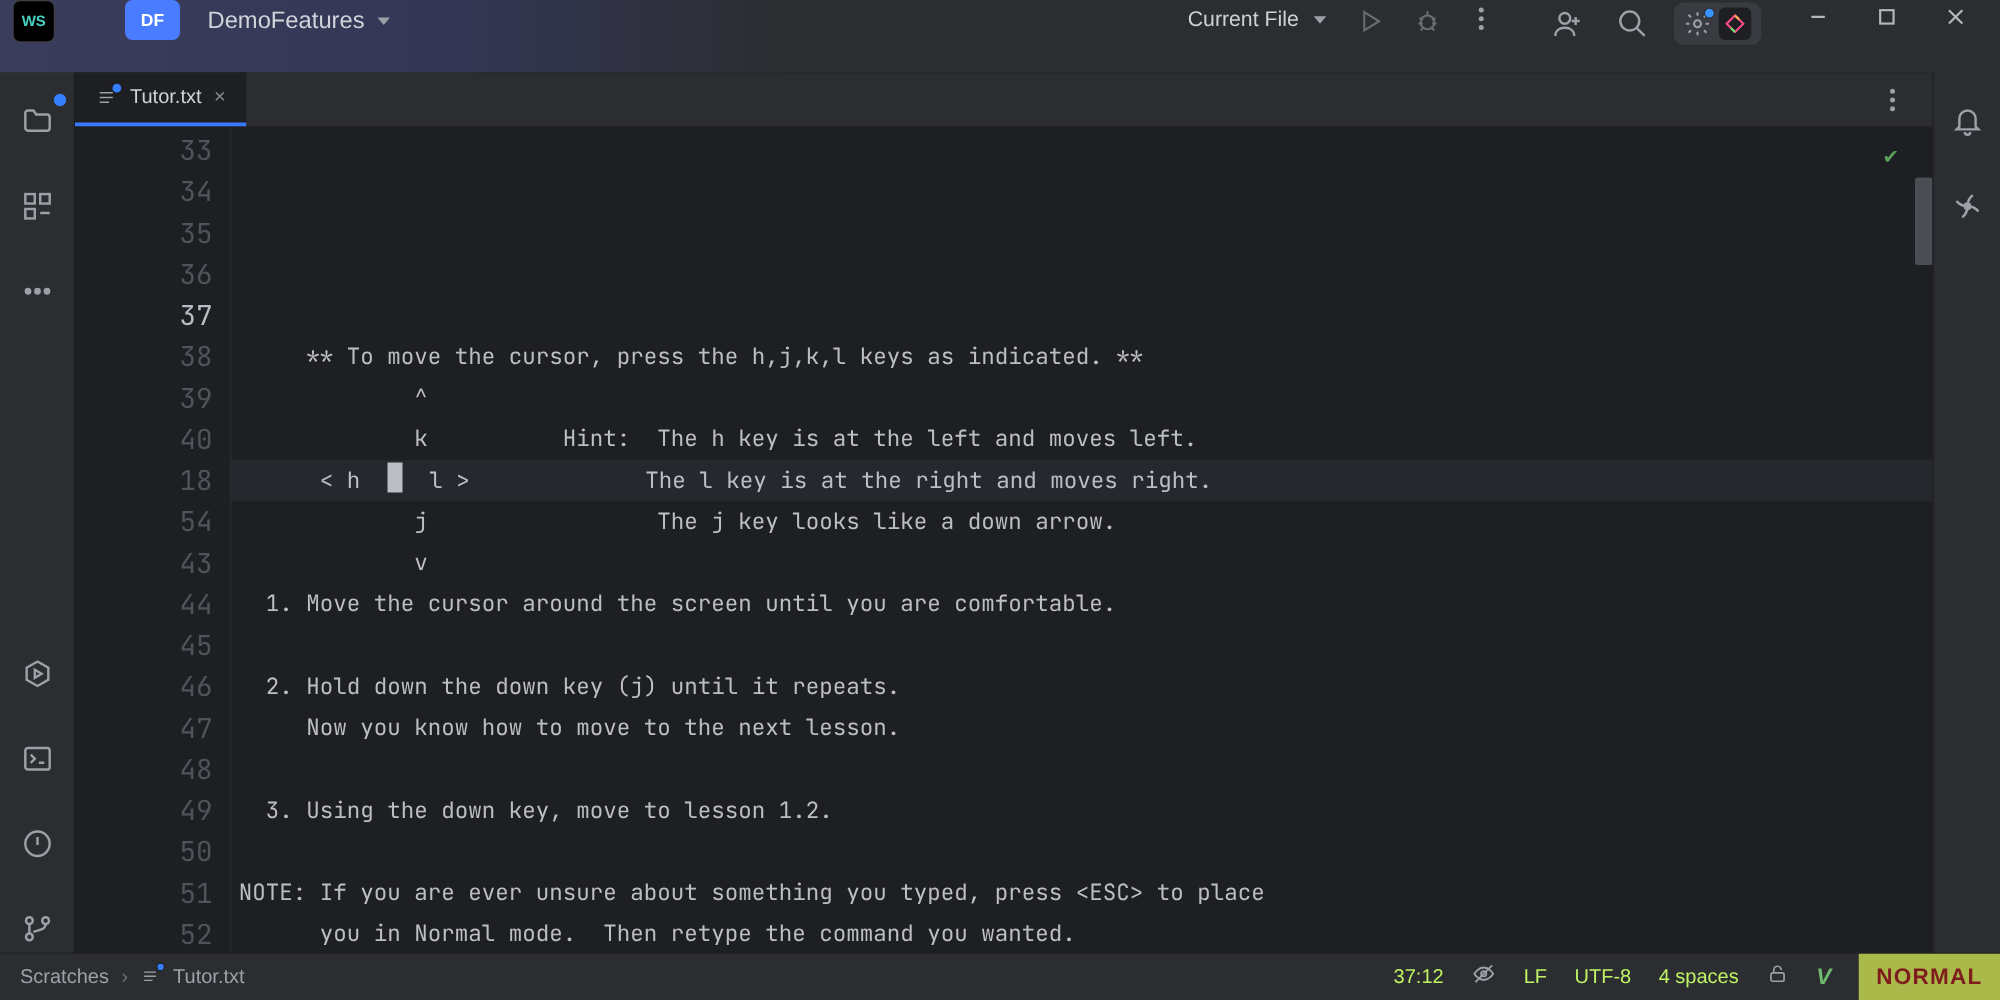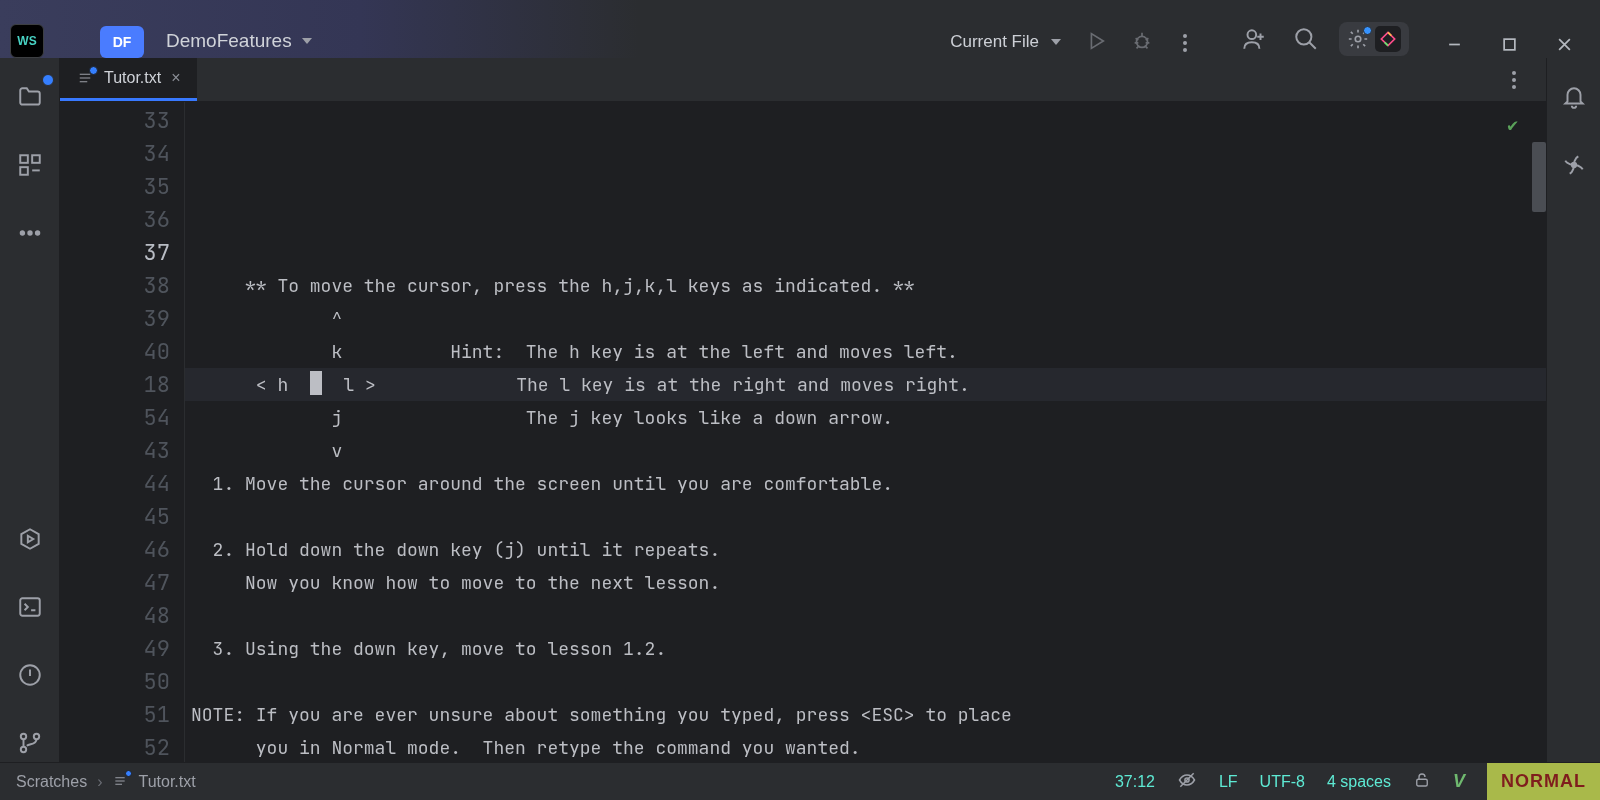--- a/index.html
+++ b/index.html
@@ -3,21 +3,21 @@
 <meta charset="utf-8">
 <style>
   * { margin:0; padding:0; box-sizing:border-box; }
   body {
     width:1600px; height:800px; overflow:hidden;
     background:#2b2d30; color:#bcbec4;
     font-family:"Segoe UI",Arial,sans-serif; font-size:14px;
   }
   
   .titlebar {
-    height:58px; display:flex; align-items:flex-end;
+    height:58px; display:flex; align-items:flex-start;
     background:linear-gradient(to right,#3a3d5c 0px,#343655 360px,#2b2d30 640px,#2b2d30 100%);
     padding:0 10px; gap:12px;
   }
   .app-icon {
     width:34px;height:34px;border-radius:6px;background:#000;
     display:flex;align-items:center;justify-content:center;
     font-size:12px;font-weight:700;color:#47d1c2;border:1px solid #3d3f42;
   }
   .burger { width:28px; display:flex;flex-direction:column;gap:4px;cursor:pointer;padding:6px 2px;}
   .burger span{height:2px;background:#b4b8bf;border-radius:1px;}
@@ -71,21 +71,21 @@
   .check-corner{position:absolute;top:6px;right:28px;color:#5aa15a;font-size:18px;}
   .scrollbar-track{position:absolute;right:0;top:0;width:14px;height:100%;}
   .scrollbar-thumb{position:absolute;right:0;top:40px;width:14px;height:70px;background:#4a4d53;border-radius:2px;}
   
   .rightrail{width:54px;background:#2b2d30;border-left:1px solid #1e1f22;display:flex;flex-direction:column;align-items:center;padding-top:20px;gap:30px;}
   
   .statusbar{height:38px;background:#2b2d30;border-top:1px solid #1e1f22;display:flex;align-items:center;padding:0 16px;font-size:16px;color:#9da0a8;gap:22px;}
   .crumb{display:flex;align-items:flex-start;gap:10px;}
   .crumb .sep{color:#6a6d74;}
   .status-spacer{flex:1;}
-  .status-item{color:#5eead4;cursor:pointer;}
+  .status-item{color:#bef264;cursor:pointer;}
   .vim-v{color:#6fb96f;font-weight:600;font-size:18px;font-style:italic;}
   .vim-mode{background:#a9b94a;color:#7f1d1d;font-weight:700;padding:8px 14px;margin-right:-16px;font-size:18px;letter-spacing:1px;}
 </style>
 </head>
 <body>
 
 <div class="titlebar">
   <div class="app-icon">WS</div>
   <div class="burger tb-iconbtn">
       <span></span>

